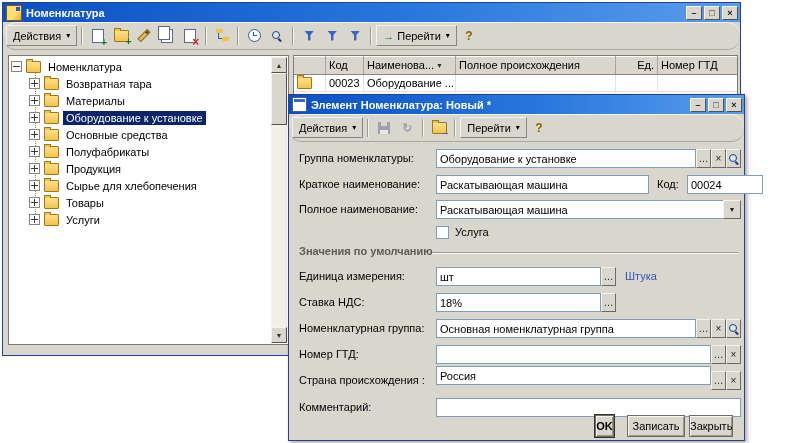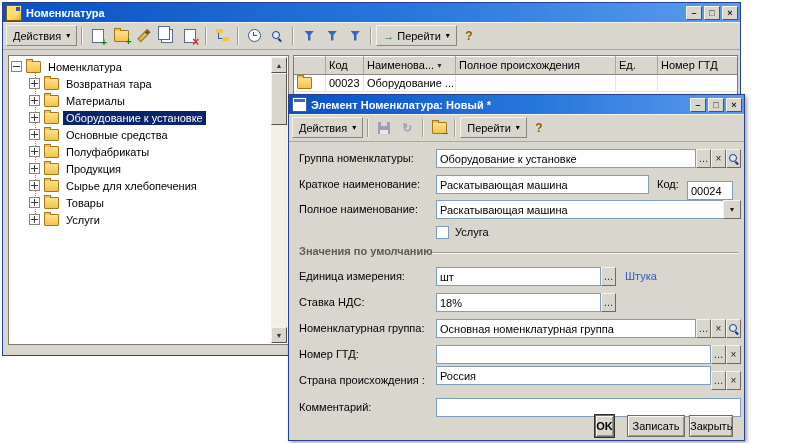--- a/index.html
+++ b/index.html
@@ -27,21 +27,21 @@
   .tb-btns { display:flex; gap:2px; flex:none; }
   .tb-btn {
     width:16px; height:14px; background:#d9d6cd; text-align:center;
     border:1px solid; border-color:#f6f3ec #55524b #55524b #f6f3ec;
     font-weight:bold; font-size:9px; line-height:12px; color:#1a1a1a;
   }
 
   
   .toolbar {
     height:27px; display:flex; align-items:center; padding:0 3px; gap:1px;
-    border-bottom:1px solid #aaa79c; box-shadow:inset 0 1px 0 #f4f1ea;
+    border-bottom:1px solid #aaa79c; box-shadow:inset 0 1px 0 #f4f1ea;border-radius:13px;
   }
   .tbtn {
     height:21px; display:inline-flex; align-items:center; gap:3px; padding:0 6px;
     background:#d9d6cd; border:1px solid; border-color:#f6f3ec #8a867c #8a867c #f6f3ec;
   }
   .drop::after { content:"▾"; font-size:8px; margin-left:2px; }
   .ibtn { width:22px; height:21px; display:inline-flex; align-items:center; justify-content:center; position:relative; }
   .sep { width:0; height:18px; border-left:1px solid #9e9a8e; border-right:1px solid #f6f3ec; margin:0 3px; flex:none; }
   .dis { opacity:.45; filter:grayscale(.6); }
   .helpq { font-weight:bold; font-size:12px; color:#8a6200; }
@@ -103,21 +103,21 @@
   .sb-thumb { position:absolute; left:0; top:16px; width:16px; height:52px; background:#d9d6cd;
     border:1px solid; border-color:#f6f3ec #55524b #55524b #f6f3ec; box-sizing:border-box; }
 
   
   .grid-panel { position:absolute; left:290px; top:52px; width:445px; height:290px;
     background:#fff; border:1px solid #7e7a72; box-sizing:border-box; overflow:hidden; }
   .ghead { display:flex; height:18px; background:#d9d6cd; border-bottom:1px solid #8c887e; box-shadow:inset 0 1px 0 #fff; }
   .hcell { box-sizing:border-box; padding:2px 3px; border-right:1px solid #a8a49a; overflow:hidden; white-space:nowrap; display:flex; align-items:center; gap:2px; flex:none; }
   .grow { display:flex; height:17px; }
   .dcell { box-sizing:border-box; padding:1px 3px; border-right:1px solid #e6e4dc; border-bottom:1px solid #e6e4dc; overflow:hidden; white-space:nowrap; flex:none; display:flex; align-items:center; }
-  .c0 { width:32px; } .c1 { width:38px; } .c2 { width:92px; } .c3 { width:160px; } .c4 { width:42px; } .c5 { flex:1; border-right:none; }
+  .c0 { width:32px; } .c1 { width:38px; } .c2 { width:92px; } .c3 { width:160px; } .c4 { width:42px;justify-content:flex-end; } .c5 { flex:1; border-right:none; }
   .sort { font-size:7px; color:#333; }
 
   
   .flabel { position:absolute; left:10px; }
   .finput { position:absolute; height:19px; border:1px solid #7f9db9; background:#fff; padding:0 3px; font-size:11px; box-sizing:border-box; }
   .fbtn { position:absolute; width:15px; height:19px; background:#d9d6cd; box-sizing:border-box;
     border:1px solid; border-color:#f6f3ec #6e6a62 #6e6a62 #f6f3ec;
     display:flex; align-items:center; justify-content:center; font-size:10px; line-height:15px; color:#222; }
   .combo { width:18px; font-size:7px; }
   .cb { position:absolute; width:13px; height:13px; background:#fff; border:1px solid #7f9db9; box-sizing:border-box; }
@@ -329,21 +329,21 @@
   <button class="fbtn" style="left:422px; top:54px">
       <span>×</span>
     </button>
   <button class="fbtn" style="left:437px; top:54px">
       <span class="ic mag" style="width:11px;height:11px"></span>
     </button>
 
   <span class="flabel" style="top:83px">Краткое наименование:</span>
   <input class="finput" style="left: 147px; top: 80px; width: 213px;" value="Раскатывающая машина">
   <span class="flabel" style="left:368px; top:83px">Код:</span>
-  <input class="finput" style="left: 398px; top: 86px; width: 46px;" value="00024">
+  <input class="finput" style="left: 398px; top: 80px; width: 76px;" value="00024">
 
   <span class="flabel" style="top:108px">Полное наименование:</span>
   <input class="finput" style="left: 147px; top: 105px; width: 288px;" value="Раскатывающая машина">
   <button class="fbtn combo" style="left:434px; top:105px">
       <span>▼</span>
     </button>
 
   <span class="cb" style="left:147px; top:131px"></span>
   <span class="flabel" style="left:166px; top:131px">Услуга</span>
 

